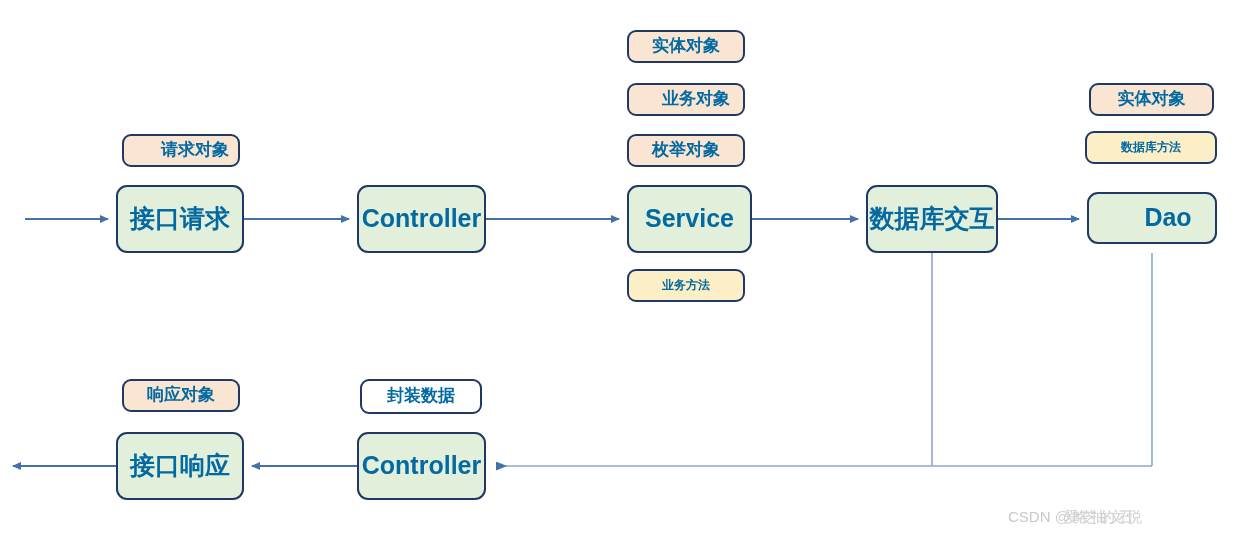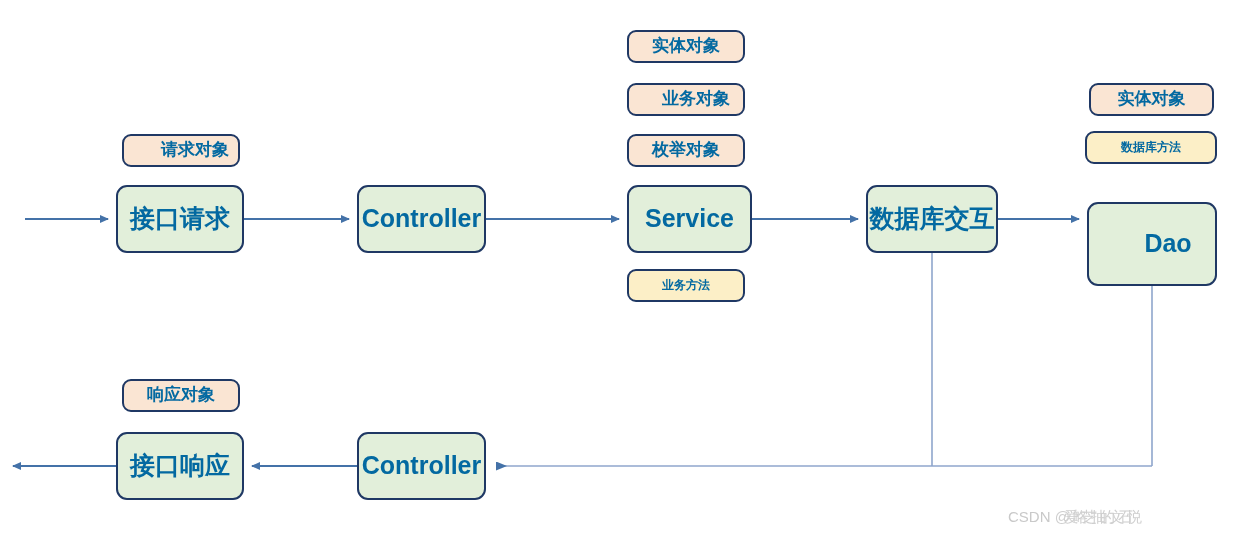--- a/index.html
+++ b/index.html
@@ -103,31 +103,32 @@
     <g stroke="#4472A8" stroke-width="1.8" fill="none">
       <path d="M357,466 L252,466" marker-end="url(#arrowPrimary)"></path>
       <path d="M116,466 L13,466" marker-end="url(#arrowPrimary)"></path>
     </g>
   </svg>
 
   <div class="node stage" style="left:116px; top:185px; width:128px; height:68px;">接口请求</div>
   <div class="node stage" style="left:357px; top:185px; width:129px; height:68px;">Controller</div>
   <div class="node stage" style="left:627px; top:185px; width:125px; height:68px;">Service</div>
   <div class="node stage" style="left:866px; top:185px; width:132px; height:68px;">数据库交互</div>
-  <div class="node stage" style="left:1087px; top:202px; width:130px; height:84px;padding-left:32px;">Dao</div>
+  <div class="node stage" style="left:1087px; top:192px; width:130px; height:52px;padding-left:32px;">Dao</div>
 
   <div class="node stage" style="left:116px; top:432px; width:128px; height:68px;">接口响应</div>
   <div class="node stage" style="left:357px; top:432px; width:129px; height:68px;">Controller</div>
 
   <div class="node tag-peach" style="left:122px; top:134px; width:118px; height:33px;padding-left:28px;">请求对象</div>
   <div class="node tag-peach" style="left:627px; top:30px; width:118px; height:33px;">实体对象</div>
   <div class="node tag-peach" style="left:627px; top:83px; width:118px; height:33px;padding-left:20px;">业务对象</div>
   <div class="node tag-peach" style="left:627px; top:134px; width:118px; height:33px;">枚举对象</div>
   <div class="node tag-yellow" style="left:627px; top:269px; width:118px; height:33px;">业务方法</div>
   <div class="node tag-peach" style="left:1089px; top:83px; width:125px; height:33px;">实体对象</div>
   <div class="node tag-yellow" style="left:1085px; top:131px; width:132px; height:33px;">数据库方法</div>
   <div class="node tag-peach" style="left:122px; top:379px; width:118px; height:33px;">响应对象</div>
+  <div class="node tag-white" style="left:360px; top:379px; width:122px; height:35px;">封装数据</div>
 
   <div class="watermark" style="left:1008px; top:508px;text-align:right;">
     <span>CSDN </span><span class="wm-overlap">@爱略芝抽的文石悦</span>
   </div>
 
 </div>
 
 </body></html>

